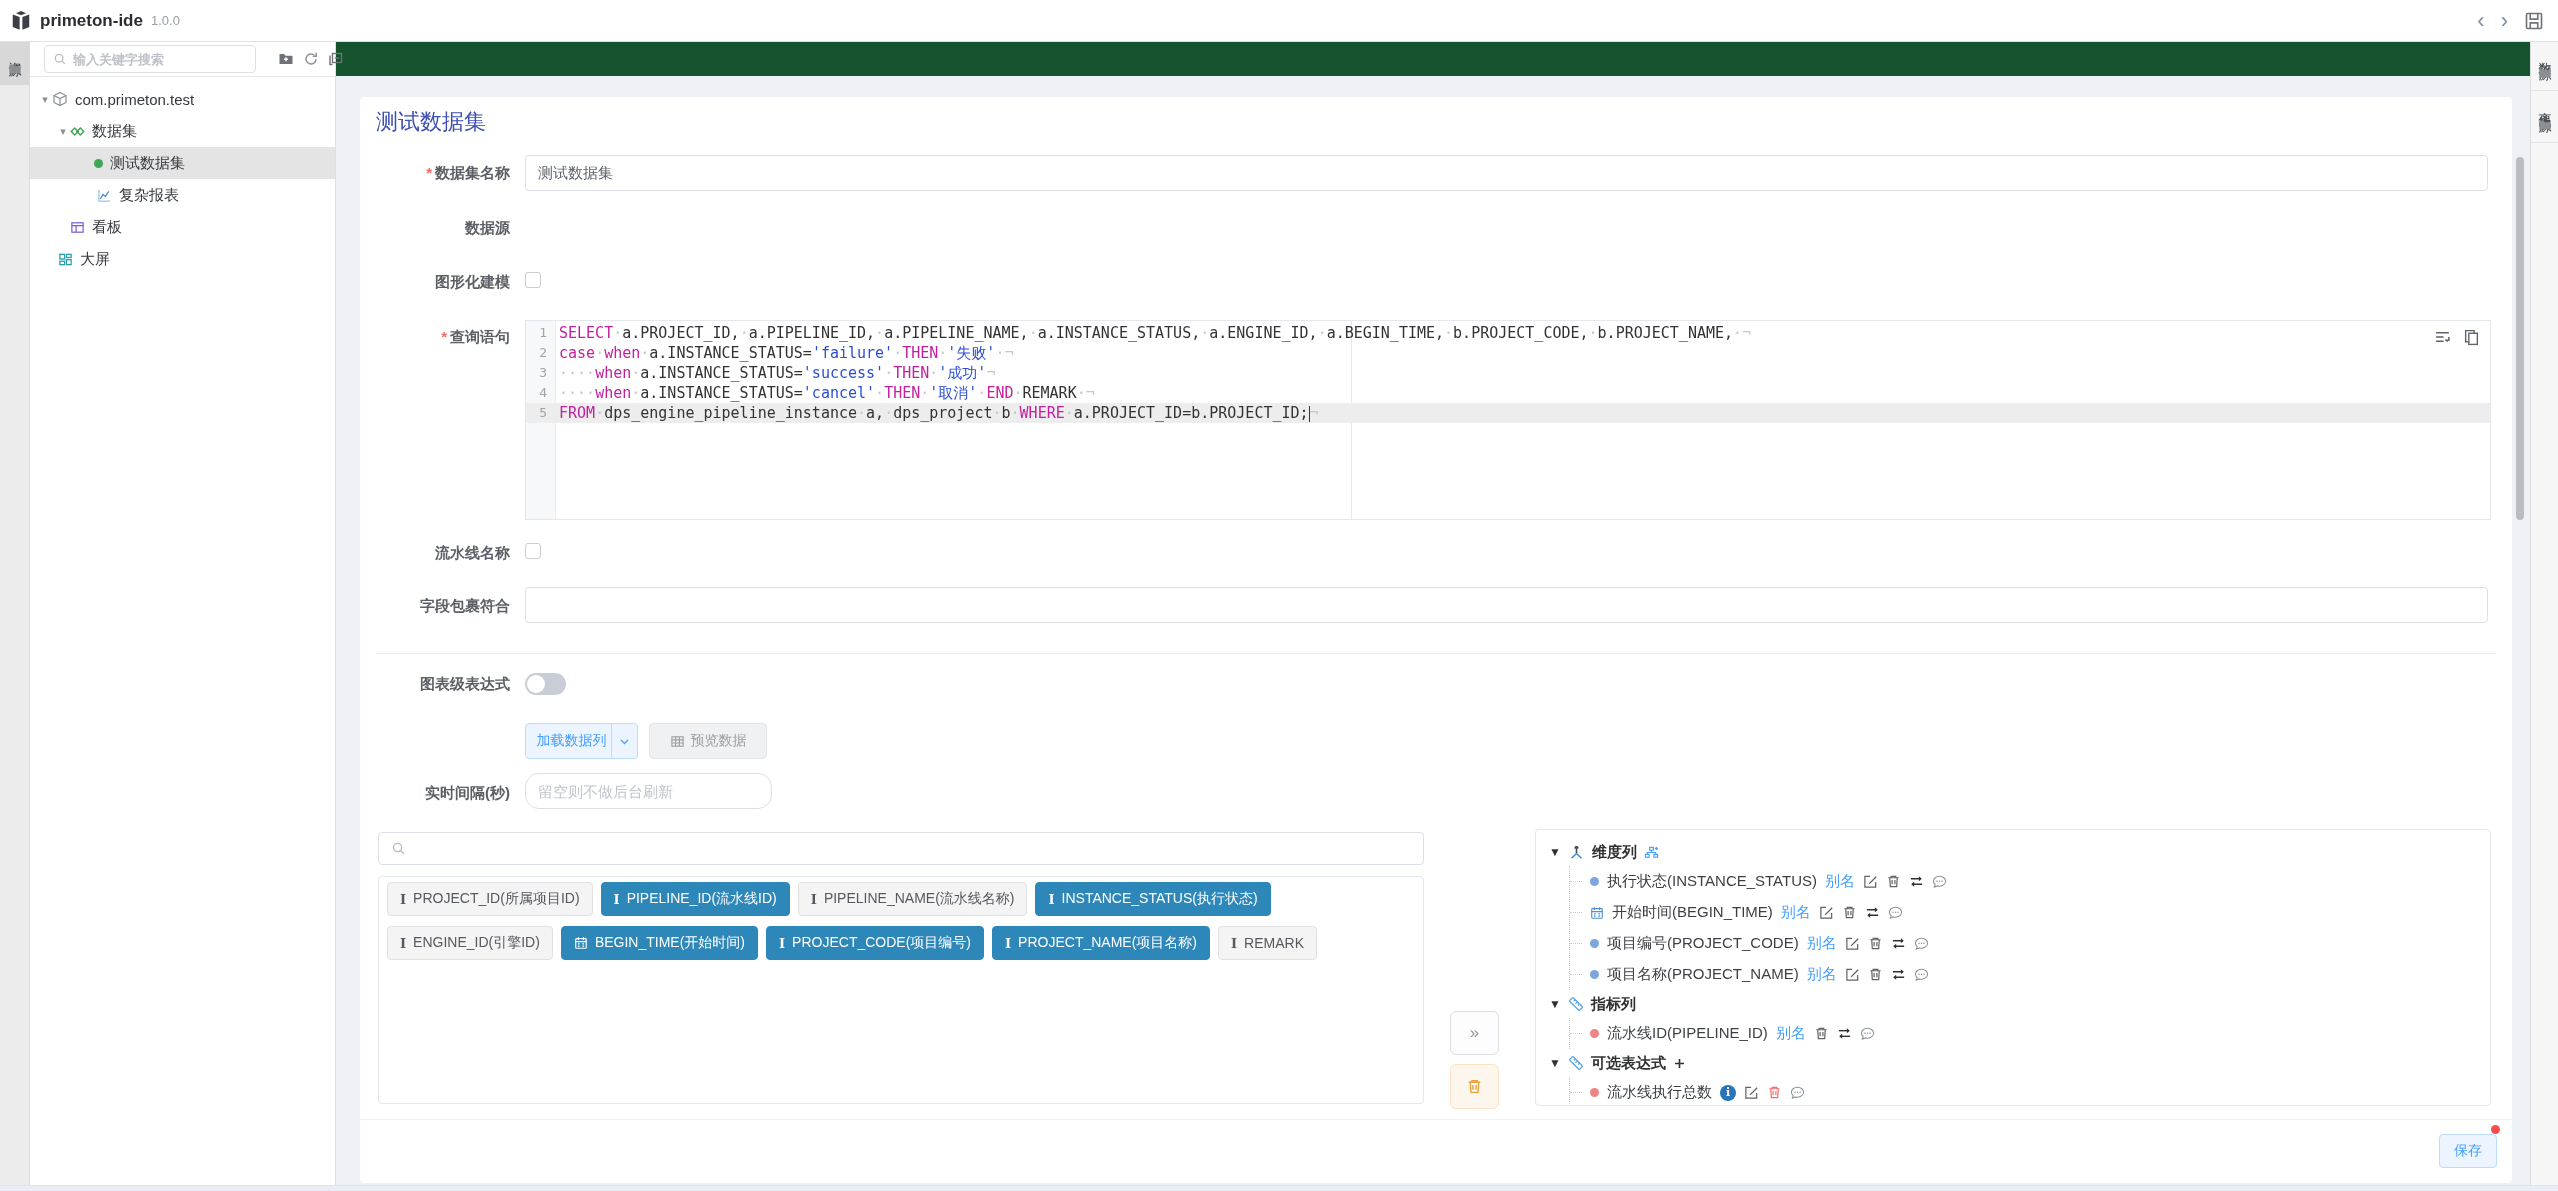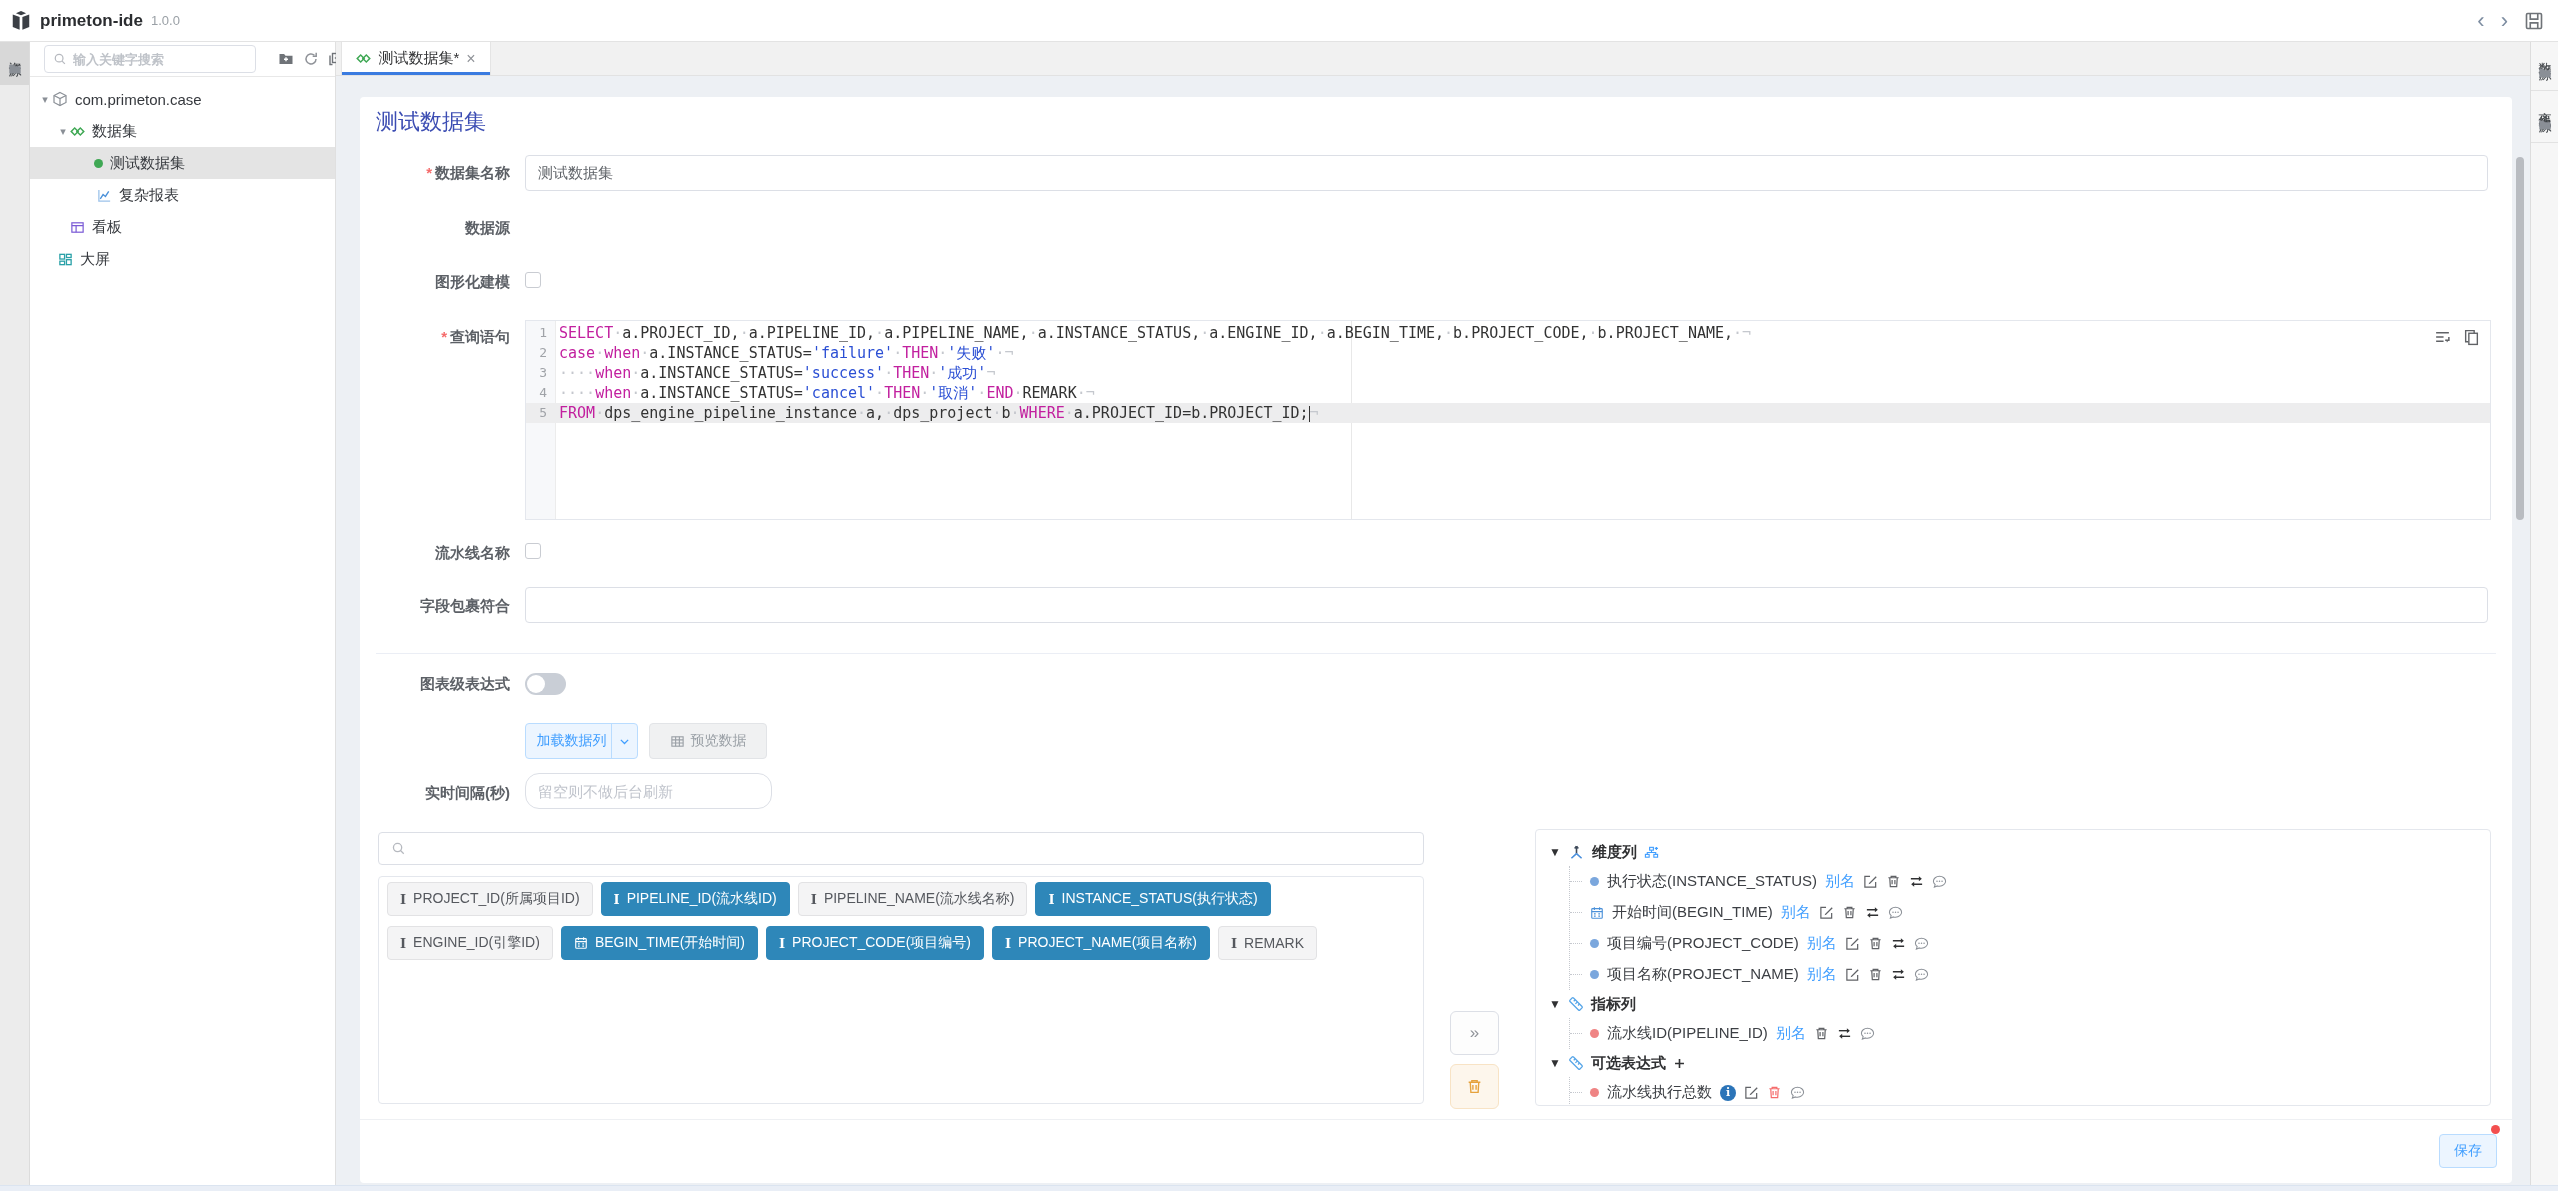--- a/index.html
+++ b/index.html
@@ -218,21 +218,21 @@
         <div class="tree-row" style="padding-left: 8px;">
           <span class="tree-caret">▾</span>
           <span class="icon">
             <svg viewBox="0 0 16 16" width="16" height="16">
               <g fill="none" stroke="#8a8f96" stroke-width="1.2">
                 <path d="M8 1.5 14 4.5v7L8 14.5 2 11.5v-7z"></path>
                 <path d="M2 4.5 8 7.5l6-3M8 7.5v7"></path>
               </g>
             </svg>
           </span>
-          <span>com.primeton.case</span>
+          <span>com.primeton.test</span>
         </div>
         <div class="tree-row" style="padding-left: 26px;">
           <span class="tree-caret">▾</span>
           <span class="icon">
             <svg viewBox="0 0 16 16" width="15" height="15">
               <g stroke="#3fa854" stroke-width="1.6" fill="none">
                 <rect x="2.4" y="5.4" width="5.2" height="5.2" transform="rotate(-45 5 8)"></rect>
                 <rect x="8.4" y="5.4" width="5.2" height="5.2" transform="rotate(-45 11 8)"></rect>
               </g>
             </svg>
@@ -280,34 +280,20 @@
                 <rect x="9" y="8.2" width="5" height="5.3"></rect>
               </g>
             </svg>
           </span>
           <span>大屏</span>
         </div>
       </div>
   </div>
 
   <div class="main-bg"></div>
-  <div class="tabbar">
-    <div class="etab">
-      <span class="icon">
-        <svg viewBox="0 0 16 16" width="15" height="15">
-            <g stroke="#3fa854" stroke-width="1.6" fill="none">
-              <rect x="2.4" y="5.4" width="5.2" height="5.2" transform="rotate(-45 5 8)"></rect>
-              <rect x="8.4" y="5.4" width="5.2" height="5.2" transform="rotate(-45 11 8)"></rect>
-            </g>
-          </svg>
-      </span>
-      <span>测试数据集*</span>
-      <span class="close">×</span>
-    </div>
-  </div>
   <div class="scroll-thumb"></div>
 
   <div class="card">
     <div class="page-title">测试数据集</div>
 
     <div class="form-label" style="top:67px"><span class="req">*</span><span>数据集名称</span></div>
     <input class="tinput" style="top: 58px;" value="测试数据集">
 
     <div class="form-label" style="top:122px"><span>数据源</span></div>
 

